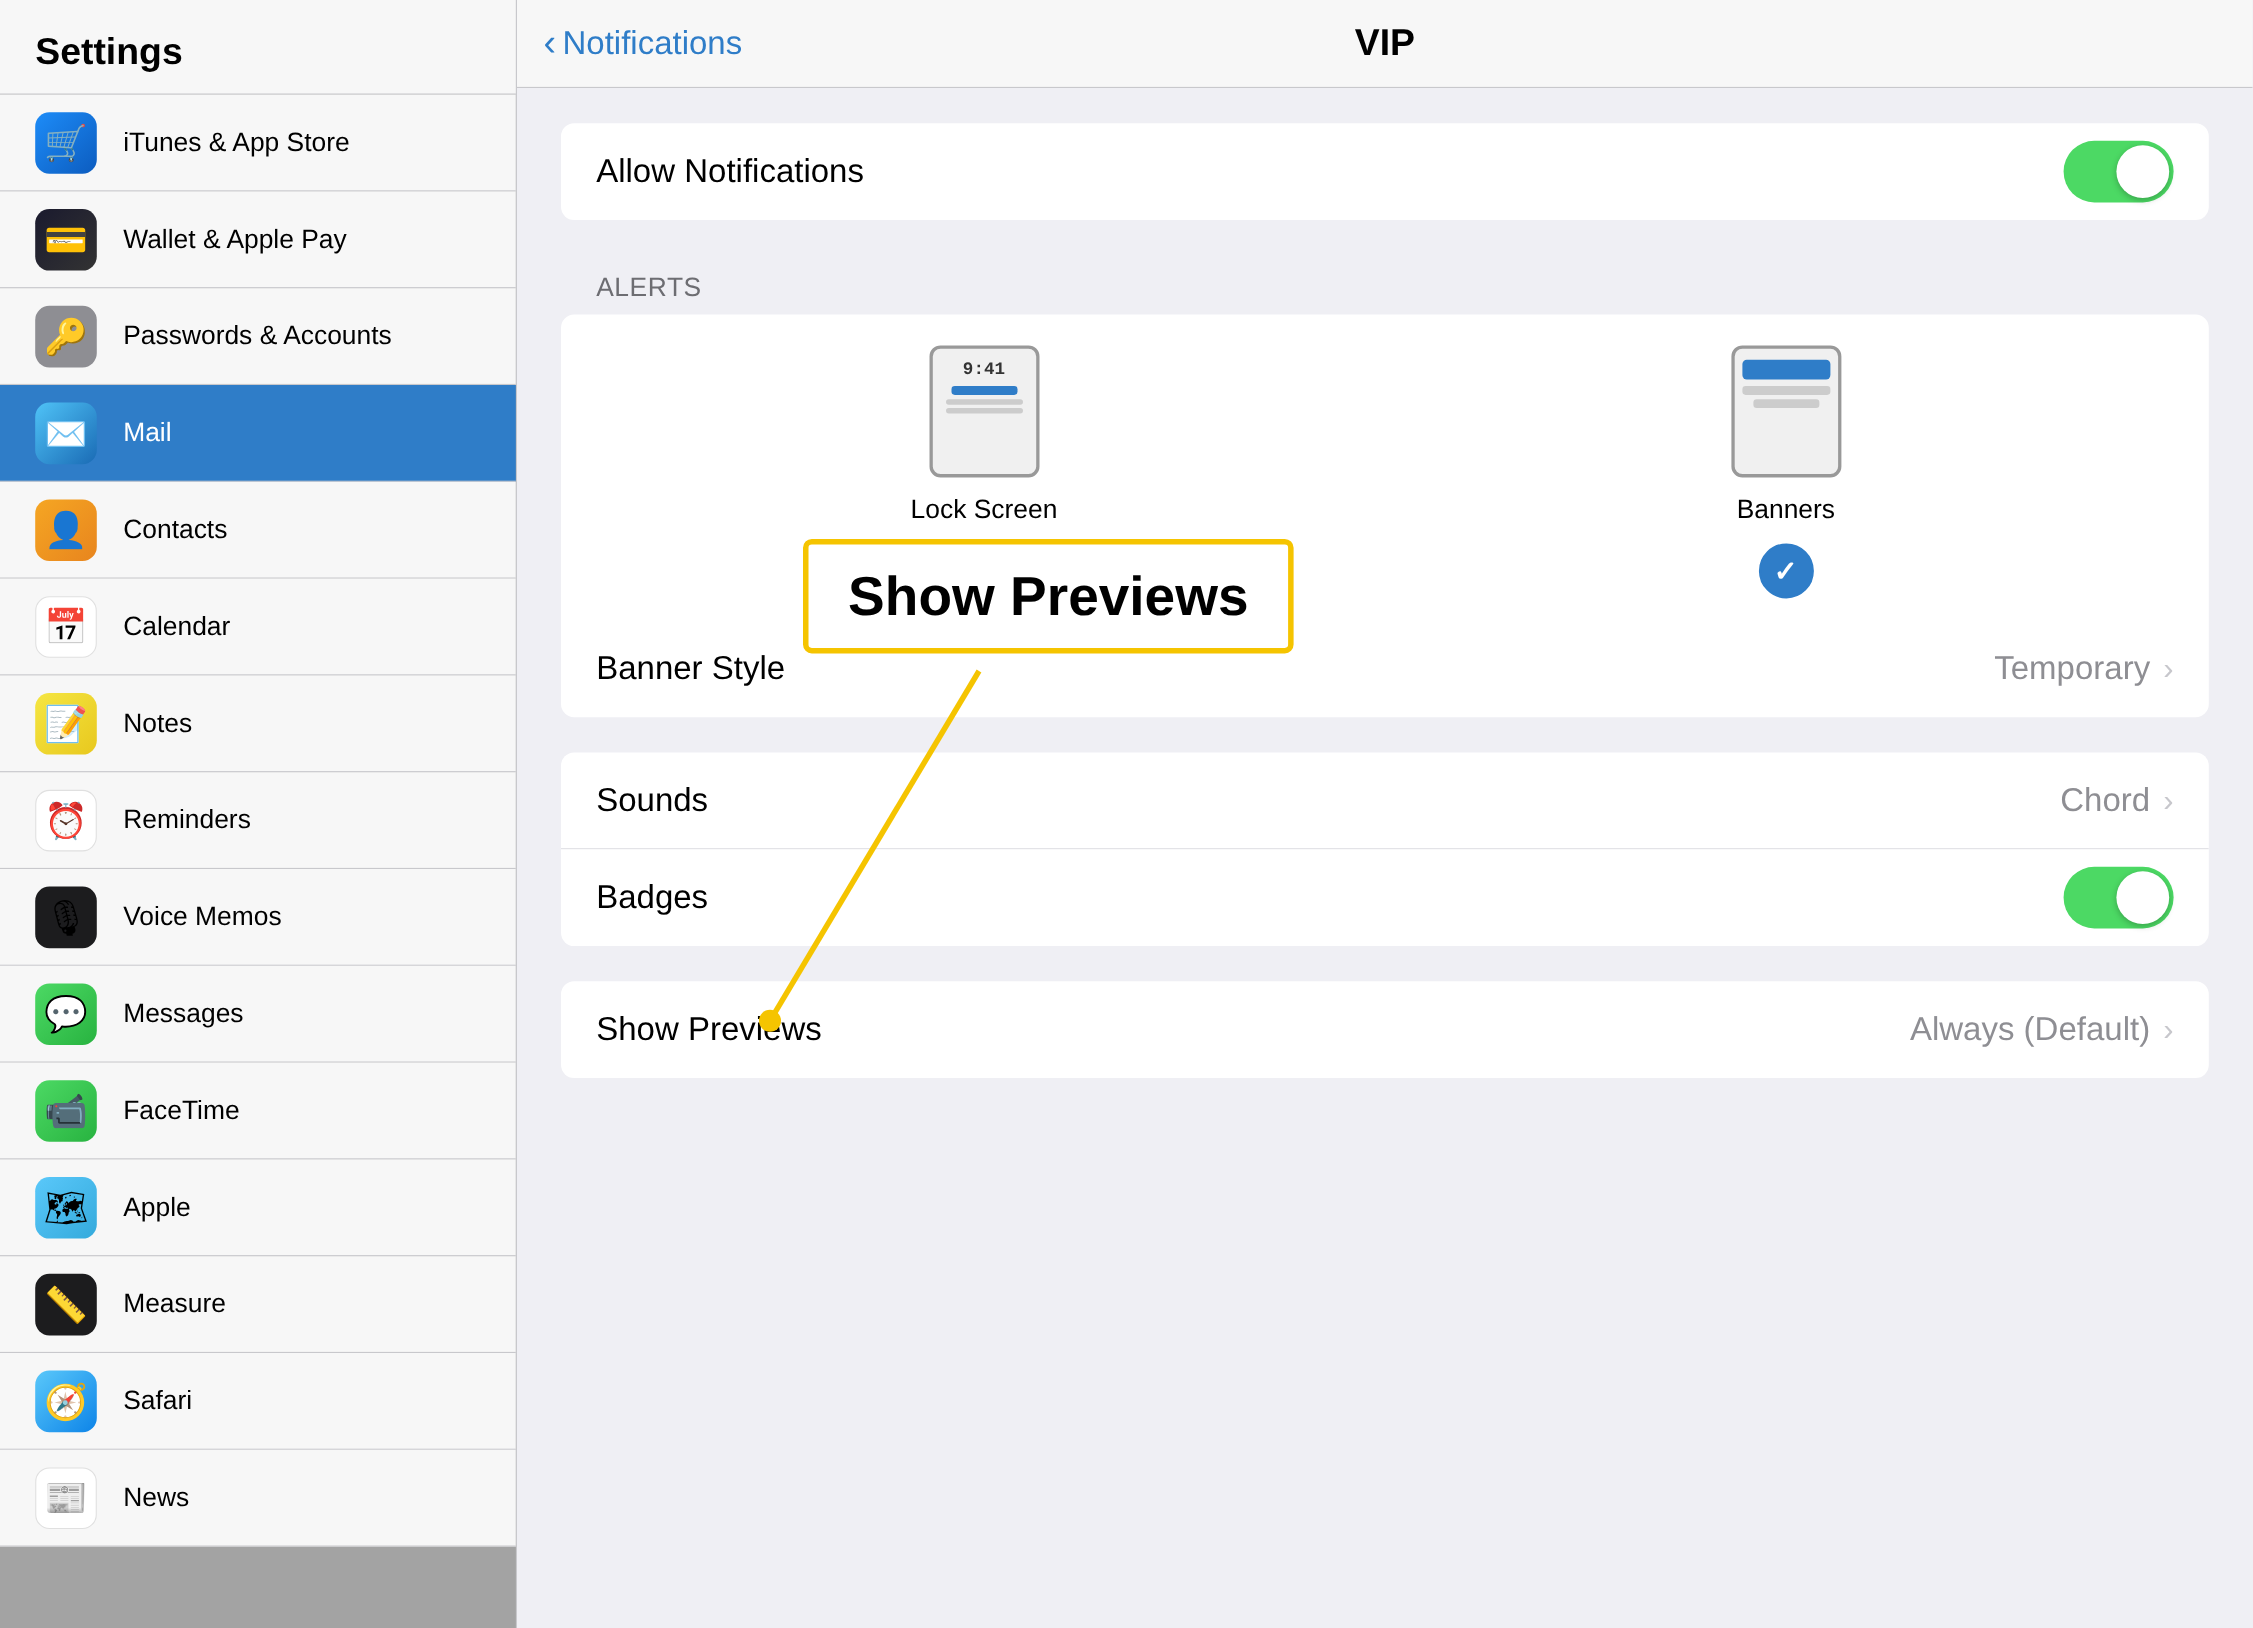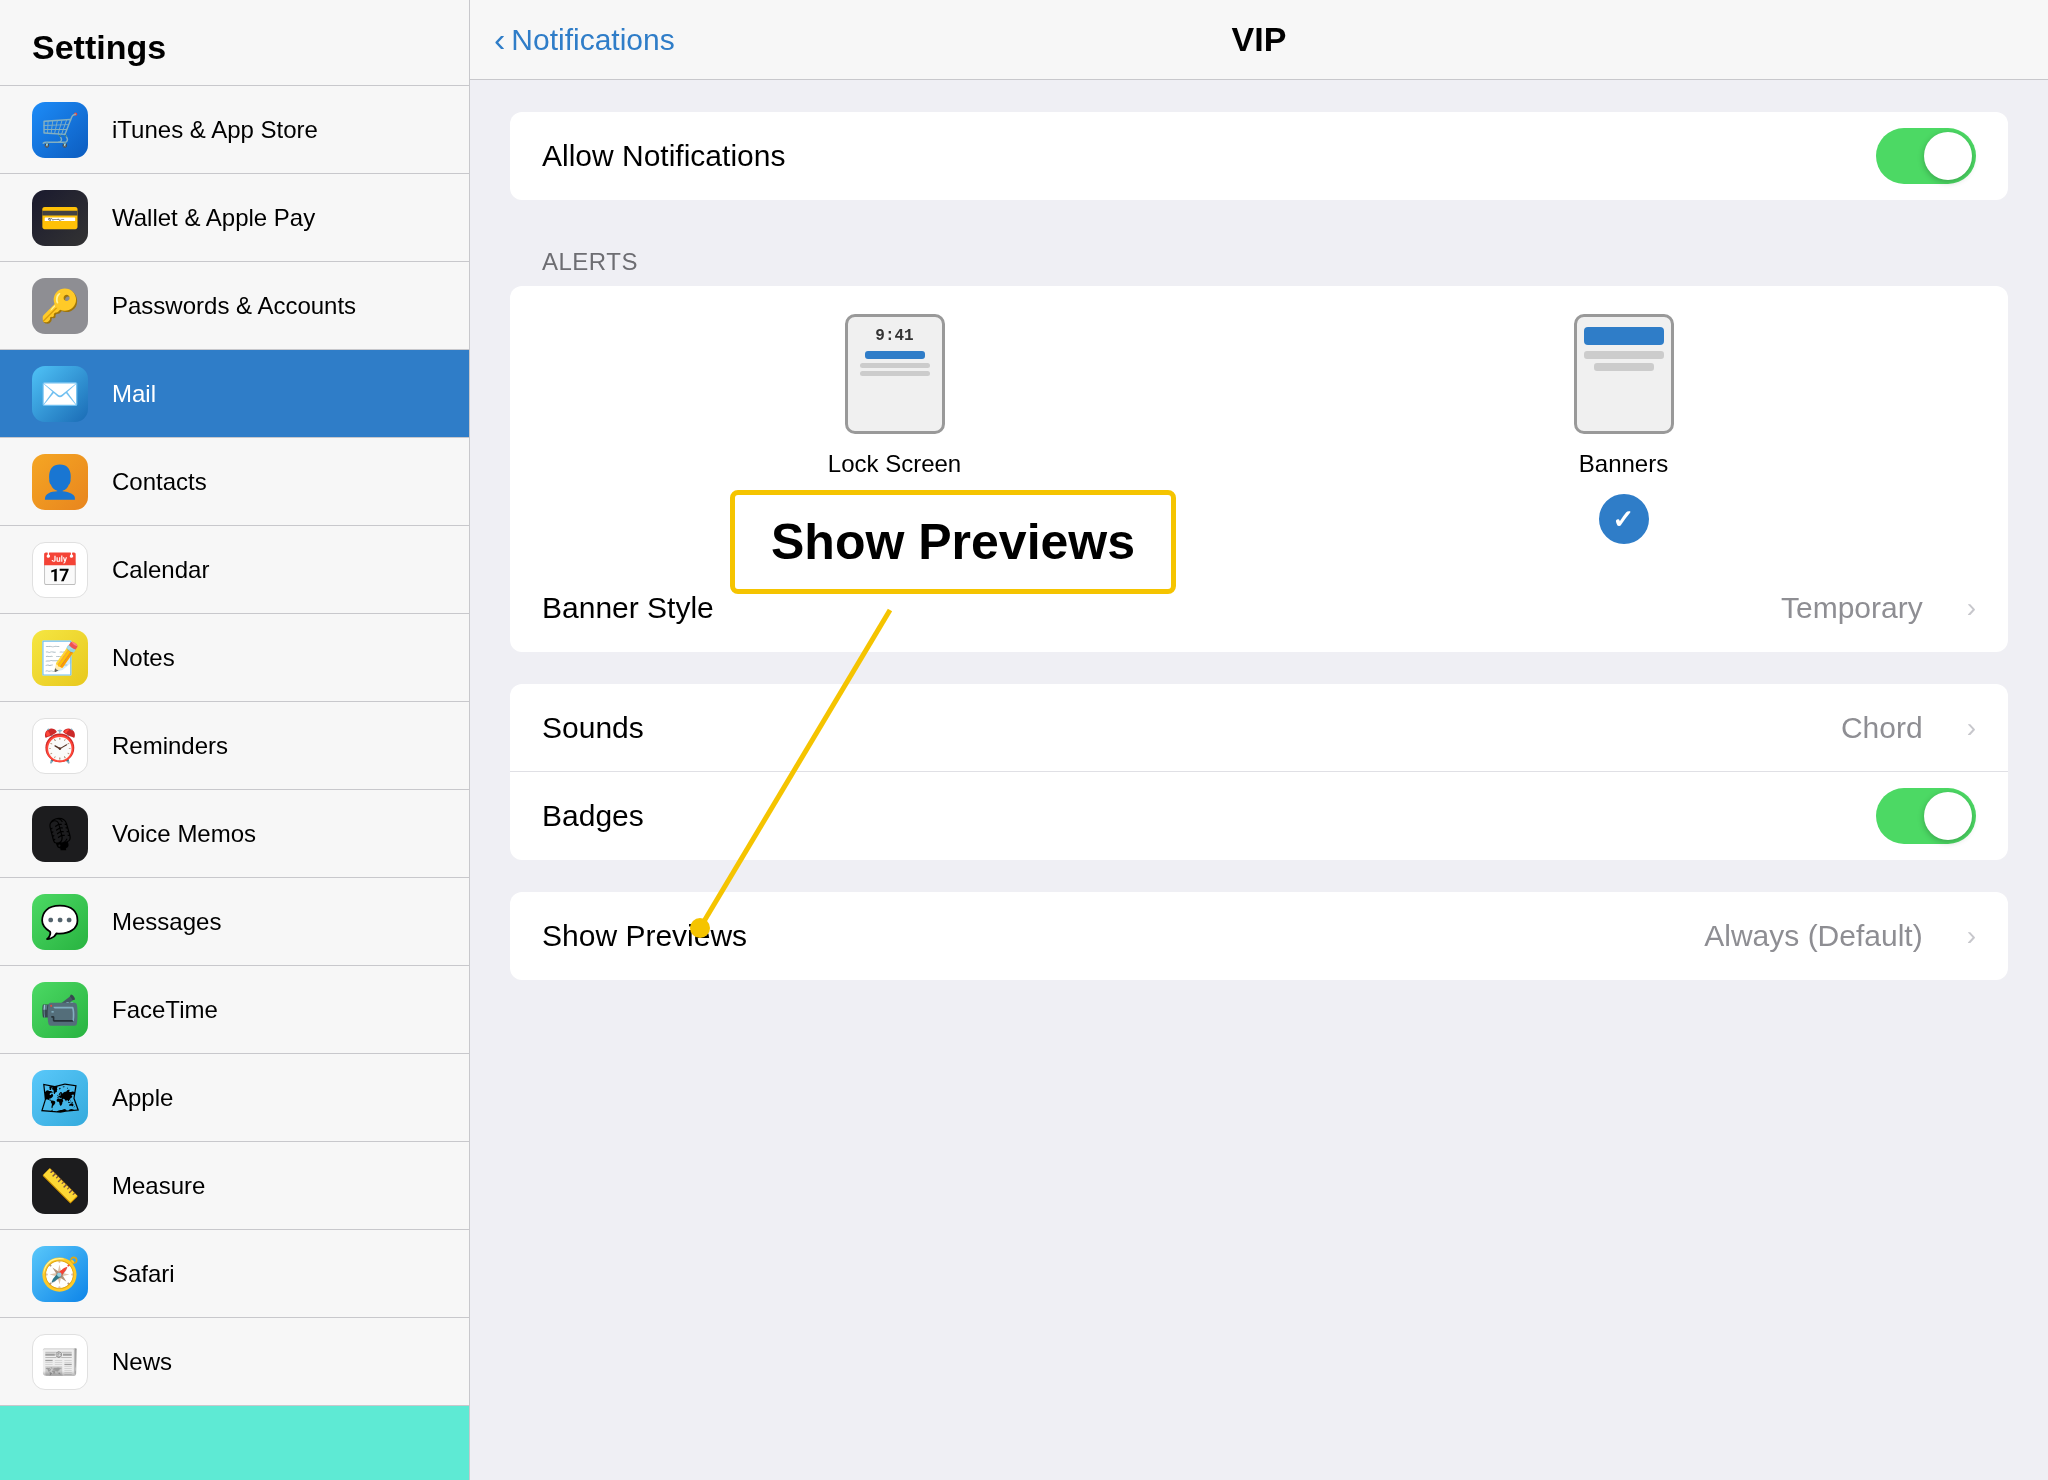--- a/index.html
+++ b/index.html
@@ -9,21 +9,21 @@
       display: flex;
       width: 2048px;
       height: 1480px;
       overflow: hidden;
     }
 
     
     .sidebar {
       width: 470px;
       min-width: 470px;
-      background: #5eead4;
+      background: #a3a3a3;
       border-right: 1px solid #c8c8cc;
       display: flex;
       flex-direction: column;
     }
     .sidebar-title {
       font-size: 34px;
       font-weight: 600;
       color: #000;
       padding: 28px 32px 18px;
       border-bottom: 1px solid #c8c8cc;
@@ -119,21 +119,20 @@
       overflow: hidden;
       margin-bottom: 32px;
     }
 
     .card-row {
       display: flex;
       align-items: center;
       padding: 0 32px;
       min-height: 88px;
       border-bottom: 1px solid #e0e0e5;
-      gap: 32px;
     }
     .card-row:last-child {
       border-bottom: none;
     }
     .card-row-label {
       font-size: 30px;
       color: #000;
       flex: 1;
     }
     .card-row-value {

